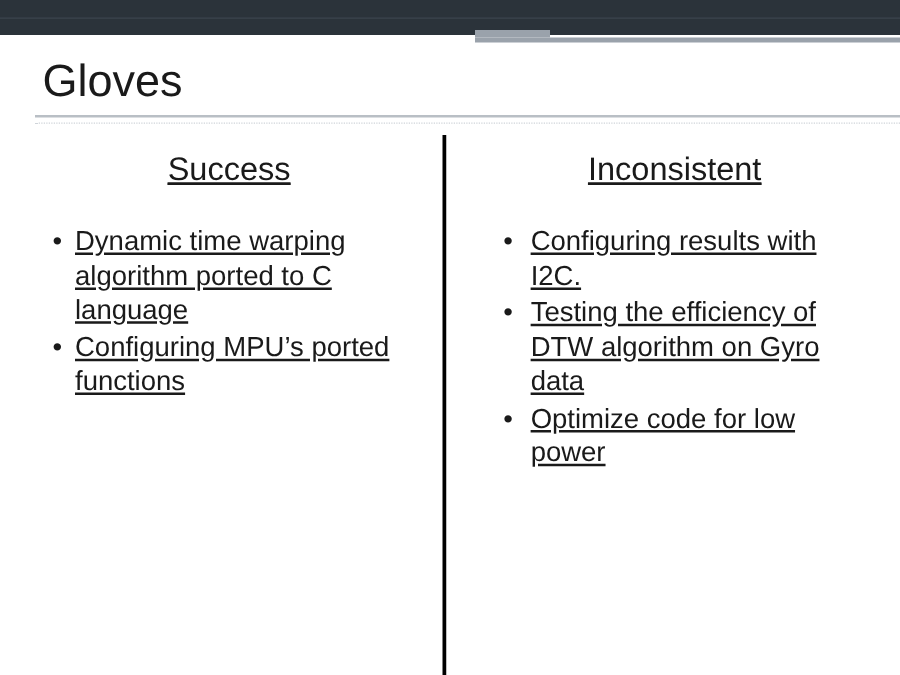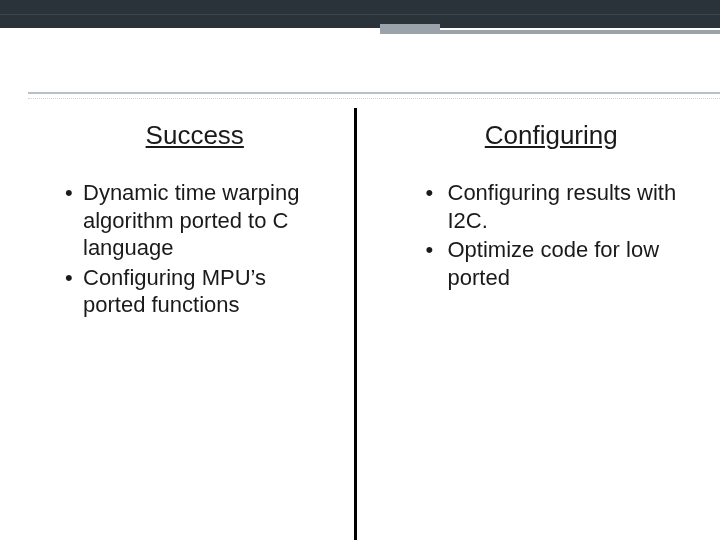--- a/index.html
+++ b/index.html
@@ -64,21 +64,22 @@
     font-weight:400;
   }
   .content{
     position:absolute;
     top:108px;
     left:0;right:0;bottom:0;
     display:flex;
   }
   .col{
     width:50%;
-    padding:8px 28px 0 54px;
+    padding:8px 28px 0 31px;
+    text-decoration:underline;
   }
   .col.left{
     border-right:3px solid #000;
     padding-right:18px;
   }
   .col h2{
     text-align:center;
     font-size:26px;
     font-weight:400;
     margin:4px 0 28px 0;
@@ -108,34 +109,36 @@
 </style>
 </head>
 <body>
 
 <div class="slide">
 
   <div class="top-band"></div>
   <div class="accent"></div>
   <div class="accent2"></div>
 
+  <div class="title">Gloves</div>
   <div class="rule"></div>
 
   <div class="content">
 
     <div class="col left">
       <h2>Success</h2>
       <ul class="bullets">
         <li>Dynamic time warping algorithm ported to C language</li>
         <li>Configuring MPU’s ported functions</li>
       </ul>
     </div>
 
     <div class="col right">
-      <h2>Configuring</h2>
+      <h2>Inconsistent</h2>
       <ul class="bullets">
         <li> Configuring results with I2C.</li>
-        <li>Optimize code for low ported</li>
+        <li>Testing the efficiency of DTW algorithm on Gyro data</li>
+        <li>Optimize code for low power</li>
       </ul>
     </div>
 
   </div>
 </div>
 
 </body></html>

